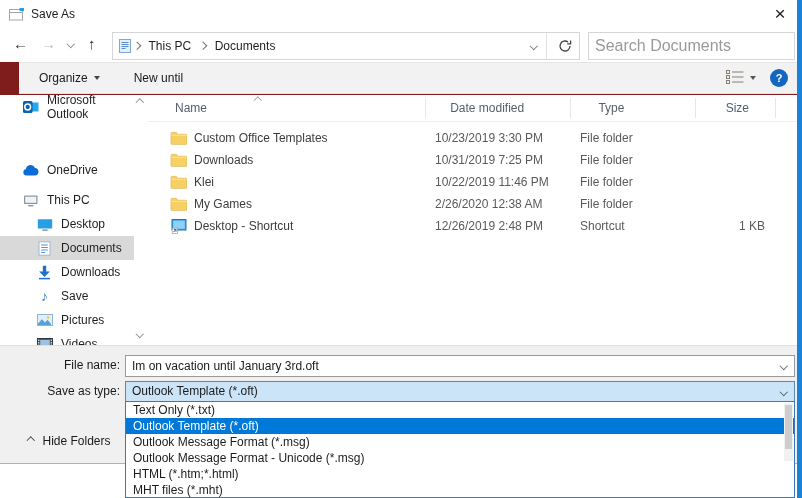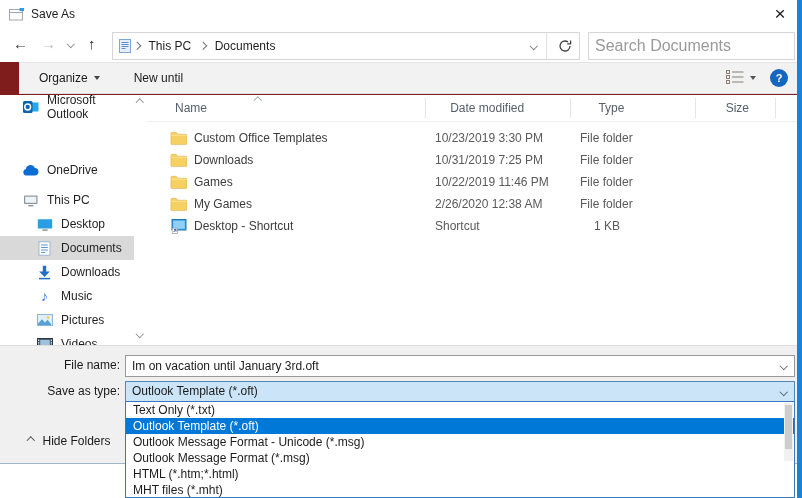--- a/index.html
+++ b/index.html
@@ -247,21 +247,21 @@
               <path d="M2 13.6h11" stroke="#2070c9" stroke-width="1.5"></path>
             </svg>
           </span>
           <span class="slabel">Downloads</span>
         </div>
 
         <div class="side-item ind">
           <span class="sicon">
             <span style="color:#2f7ac9;font-size:14px;line-height:1;">♪</span>
           </span>
-          <span class="slabel">Music</span>
+          <span class="slabel">Save</span>
         </div>
 
         <div class="side-item ind">
           <span class="sicon">
             <svg width="16" height="12" viewBox="0 0 16 12">
               <rect x="0.5" y="0.5" width="15" height="11" fill="#dff0fa" stroke="#8fb4d8"></rect>
               <path d="M1 9.5l4-4.2 3 3.1 2.5-2.6 3.5 4.2v1H1z" fill="#57a0d8"></path>
               <circle cx="11" cy="3.5" r="1.3" fill="#f5c64e"></circle>
             </svg>
           </span>
@@ -337,21 +337,21 @@
           </div>
 
           <div class="file-row">
             <div class="col-name">
               <span class="ficon">
                 <svg width="17" height="14" viewBox="0 0 18 14">
                   <path d="M1 2.3c0-.7.6-1.3 1.3-1.3h4.3l1.6 2H16.7c.7 0 1.3.6 1.3 1.3v8.4c0 .7-.6 1.3-1.3 1.3H2.3A1.3 1.3 0 0 1 1 12.7z" fill="#f7d064" stroke="#dcae4e" stroke-width="0.6"></path>
                   <path d="M1.3 3.6h16.4v1.2H1.3z" fill="#fbe18e"></path>
                 </svg>
               </span>
-              <span>Games</span>
+              <span>Klei</span>
             </div>
             <div class="col-date">10/22/2019 11:46 PM</div>
             <div class="col-type">File folder</div>
             <div class="col-size"></div>
           </div>
 
           <div class="file-row">
             <div class="col-name">
               <span class="ficon">
                 <svg width="17" height="14" viewBox="0 0 18 14">
@@ -371,20 +371,21 @@
               <span class="ficon">
                 <svg width="16" height="16" viewBox="0 0 16 16">
                   <rect x="1" y="1.5" width="14" height="10.5" fill="#39a1e8" stroke="#2277b5"></rect>
                   <rect x="2.2" y="2.7" width="11.6" height="8.1" fill="#8fd0f5"></rect>
                   <rect x="1.2" y="10.2" width="5.3" height="5.3" fill="#fff" stroke="#9a9a9a" stroke-width="0.7"></rect>
                   <path d="M2.6 14l2.4-2.4M5 13.6v-2h-2" stroke="#2b5fa8" stroke-width="1" fill="none"></path>
                 </svg>
               </span>
               <span>Desktop - Shortcut</span>
             </div>
+            <div class="col-date">12/26/2019 2:48 PM</div>
             <div class="col-type">Shortcut</div>
             <div class="col-size">1 KB</div>
           </div>
 
       </div>
     </div>
   </div>
 
   <div id="footer" class="abs">
     <div class="flabel" style="top:12px;">File name:</div>
@@ -404,23 +405,23 @@
   </div>
 
   <div id="belowfooter" class="abs"></div>
 
   <div id="filetype-popup" class="abs">
 
       <div class="dd-option">Text Only (*.txt)</div>
 
       <div class="dd-option selected">Outlook Template (*.oft)</div>
 
+      <div class="dd-option">Outlook Message Format (*.msg)</div>
+
       <div class="dd-option">Outlook Message Format - Unicode (*.msg)</div>
-
-      <div class="dd-option">Outlook Message Format (*.msg)</div>
 
       <div class="dd-option">HTML (*.htm;*.html)</div>
 
       <div class="dd-option">MHT files (*.mht)</div>
 
     <div id="popup-scrollbar">
       <div id="popup-scroll-thumb"></div>
     </div>
   </div>
 

